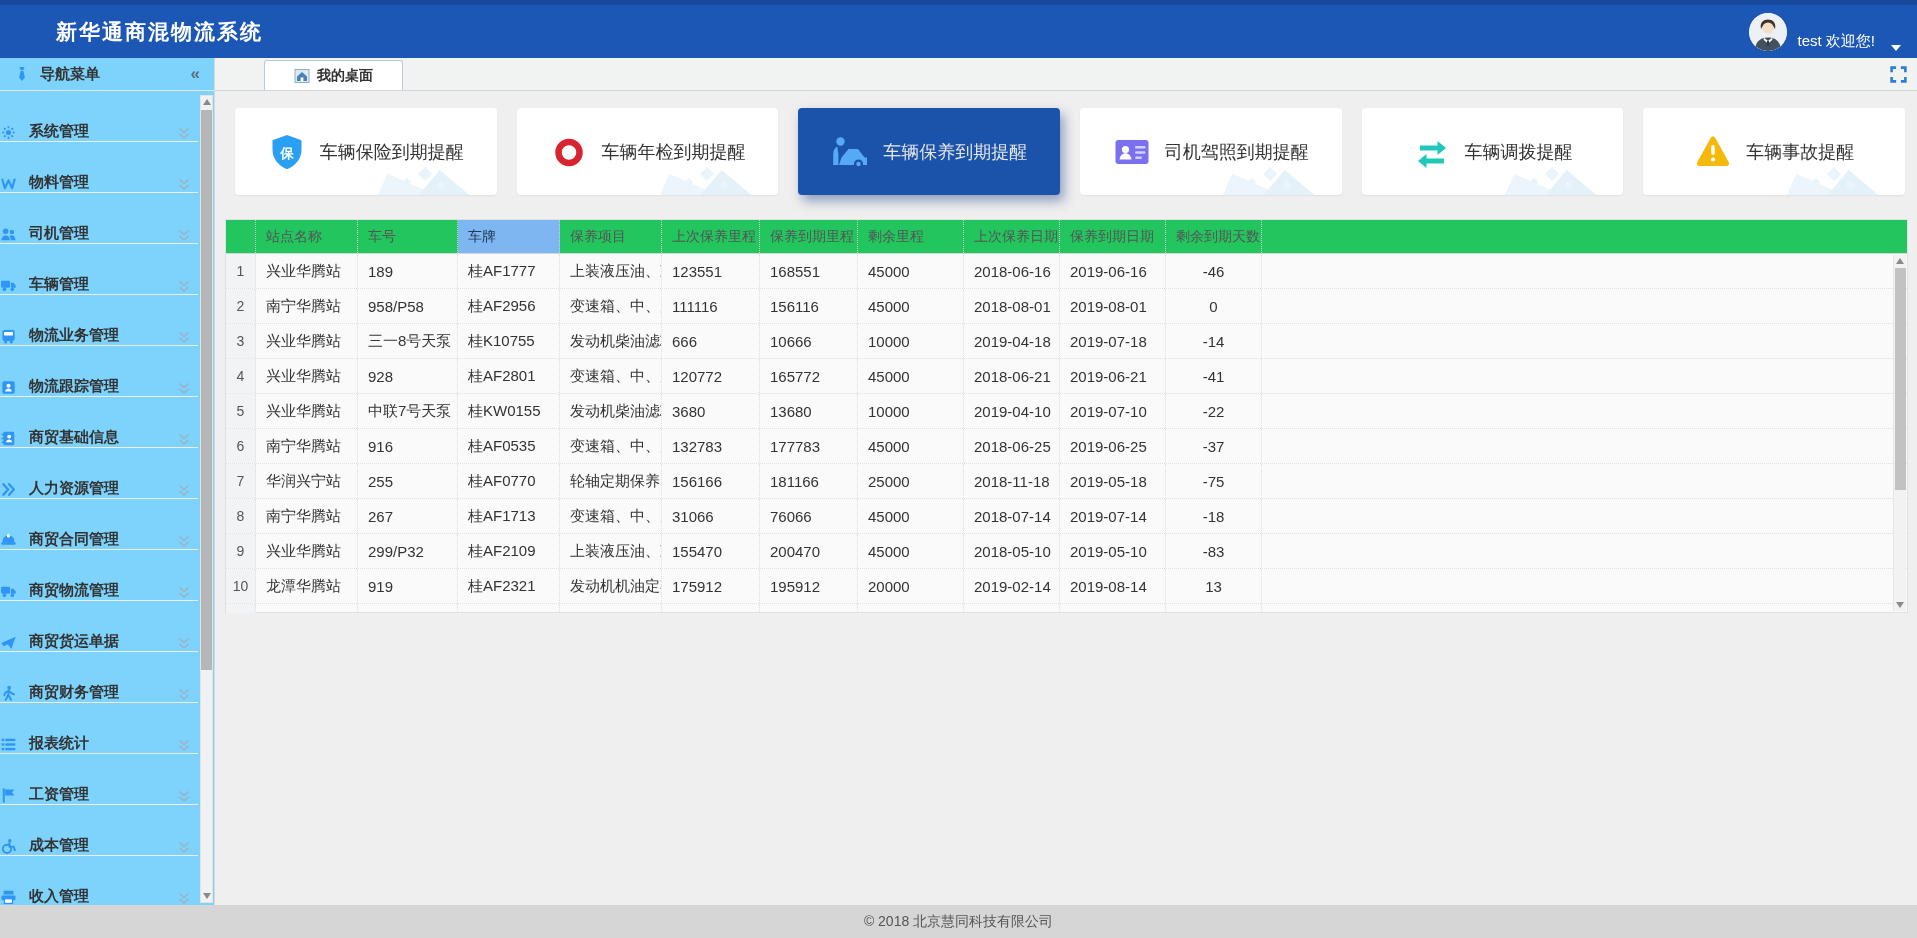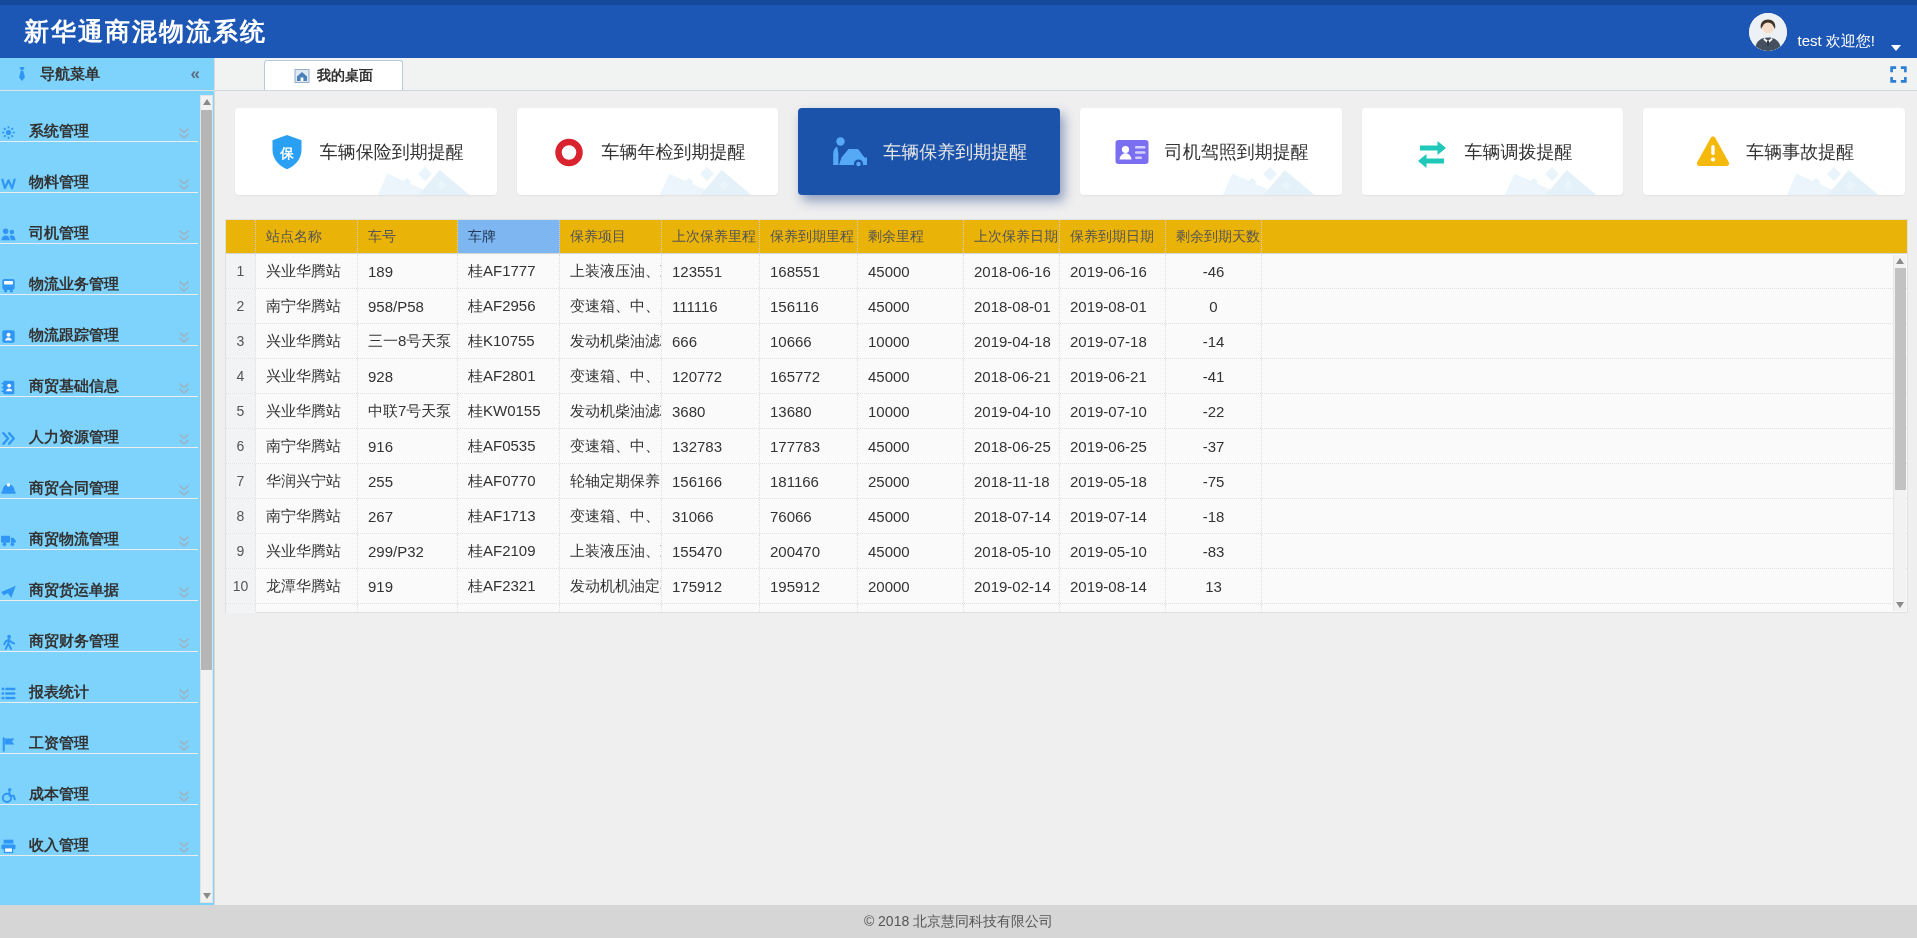--- a/index.html
+++ b/index.html
@@ -4,21 +4,21 @@
 <style>
   * { margin:0; padding:0; box-sizing:border-box; }
   html,body { width:1917px; height:938px; overflow:hidden;
     font-family:"Liberation Sans","DejaVu Sans",sans-serif; background:#efefef; }
   .app { position:relative; width:1917px; height:938px; }
 
   
   .topbar { position:absolute; left:0; top:0; width:100%; height:58px;
     background:var(--topbar,#1d57b5); border-top:5px solid #16489c;
     display:flex; align-items:center; justify-content:space-between; padding:0 16px 0 24px; }
-  .app-title { color:#fff; font-size:25px; font-weight:bold; letter-spacing:2px; }
+  .app-title { color:#fff; font-size:21px; font-weight:bold; letter-spacing:2px;margin-left:32px; }
   .user { display:flex; align-items:flex-end; gap:10px; color:#fff; font-size:15px; cursor:pointer; }
   .avatar { width:38px; height:38px; border-radius:50%; overflow:hidden; background:#edf1f6; flex:0 0 auto; }
   .avatar svg { width:38px; height:38px; display:block; }
   .caret { width:0; height:0; border-left:5px solid transparent; border-right:5px solid transparent;
     border-top:6px solid #fff; margin-left:6px; }
 
   
   .sidebar { position:absolute; left:0; top:58px; bottom:33px; width:215px;
     background:#7dd3fc; border-right:1px solid #d9d9d9; overflow:hidden; }
   .side-head { height:33px; display:flex; align-items:center; padding:0 14px;
@@ -70,21 +70,21 @@
   .decor .d1 { left:0; bottom:-18px; width:46px; height:46px; transform:rotate(24deg); background:#dcedf9; }
   .decor .d2 { left:40px; bottom:-26px; width:54px; height:54px; transform:rotate(40deg); background:#cfe6f5; }
   .decor .d3 { left:44px; bottom:30px; width:10px; height:10px; transform:rotate(45deg); }
   .decor .d4 { left:62px; bottom:20px; width:7px; height:7px; transform:rotate(45deg); }
   .decor .d5 { left:28px; bottom:24px; width:6px; height:6px; transform:rotate(45deg); }
 
   
   .table-wrap { position:absolute; left:10px; right:9px; top:128px; height:394px;
     --cols:30px 102px 100px 102px 102px 98px 98px 106px 96px 106px 96px minmax(0,1fr);
     background:#fafafa; border:1px solid #e0e0e0; }
-  .thead { display:grid; grid-template-columns:var(--cols); height:34px; background:#eab308;
+  .thead { display:grid; grid-template-columns:var(--cols); height:34px; background:#22c55e;
     border-bottom:1px solid #d5d5d5; }
   .th { display:flex; align-items:center; padding-left:10px; font-size:14px; color:#555;
     border-right:1px dotted #cfcfcf; white-space:nowrap; overflow:hidden; cursor:pointer; }
   .th.c0 { justify-content:center; padding-left:0; }
   .th.cfill { border-right:none; }
   .th.hl { background:var(--col-highlight,#7db6f0); color:#223a55; }
   .tbody { position:relative; height:359px; overflow:hidden; }
   .trow { display:grid; grid-template-columns:var(--cols); height:35px; border-bottom:1px dotted #e0e0e0; cursor:pointer; }
   .td { display:flex; align-items:center; padding-left:10px; font-size:15px; color:#333;
     border-right:1px dotted #dedede; white-space:nowrap; overflow:hidden; }
@@ -174,20 +174,36 @@
     <span class="s-label">司机管理</span>
     <span class="s-chev">
       <svg viewBox="0 0 16 14">
               <path fill="none" stroke="#9fb0c0" stroke-width="1.5" d="M3.5 1.5L8 5.5l4.5-4M3.5 7L8 11l4.5-4"></path>
             </svg>
     </span>
   </div>
         <div class="side-item">
     <span class="s-icon">
             <svg viewBox="0 0 16 16" xmlns="http://www.w3.org/2000/svg">
+              <rect fill="#2f96f5" x="1" y="3.5" width="8.5" height="6.5" rx="1"></rect>
+              <path fill="#2f96f5" d="M10.3 5.5h2.4l2.1 2.6V10h-4.5z"></path>
+              <circle fill="#2f96f5" cx="4.2" cy="11.6" r="1.7"></circle>
+              <circle fill="#2f96f5" cx="11.6" cy="11.6" r="1.7"></circle>
+            </svg>
+          </span>
+    <span class="s-label">车辆管理</span>
+    <span class="s-chev">
+      <svg viewBox="0 0 16 14">
+              <path fill="none" stroke="#9fb0c0" stroke-width="1.5" d="M3.5 1.5L8 5.5l4.5-4M3.5 7L8 11l4.5-4"></path>
+            </svg>
+    </span>
+  </div>
+        <div class="side-item">
+    <span class="s-icon">
+            <svg viewBox="0 0 16 16" xmlns="http://www.w3.org/2000/svg">
               <rect fill="#2f96f5" x="2.2" y="1.8" width="11.6" height="10.4" rx="2"></rect>
               <rect fill="#fff" x="3.8" y="3.8" width="8.4" height="3.2" rx=".6"></rect>
               <circle fill="#2f96f5" cx="5.3" cy="13.2" r="1.5"></circle>
               <circle fill="#2f96f5" cx="10.7" cy="13.2" r="1.5"></circle>
             </svg>
           </span>
     <span class="s-label">物流业务管理</span>
     <span class="s-chev">
       <svg viewBox="0 0 16 14">
               <path fill="none" stroke="#9fb0c0" stroke-width="1.5" d="M3.5 1.5L8 5.5l4.5-4M3.5 7L8 11l4.5-4"></path>

